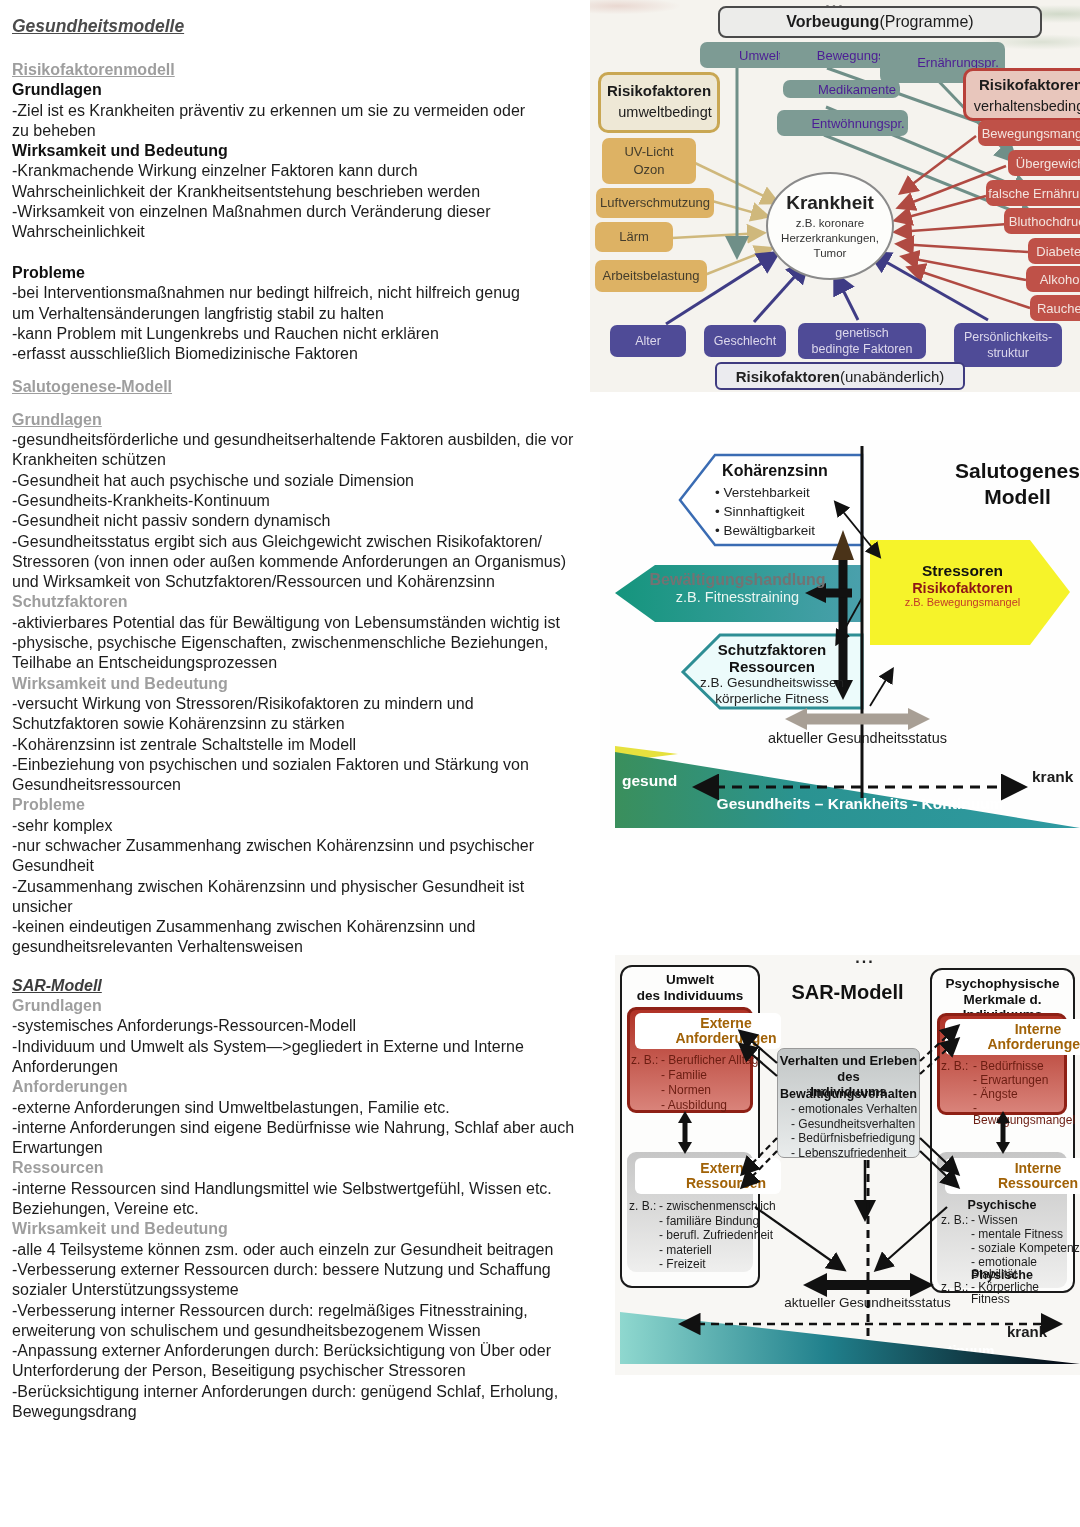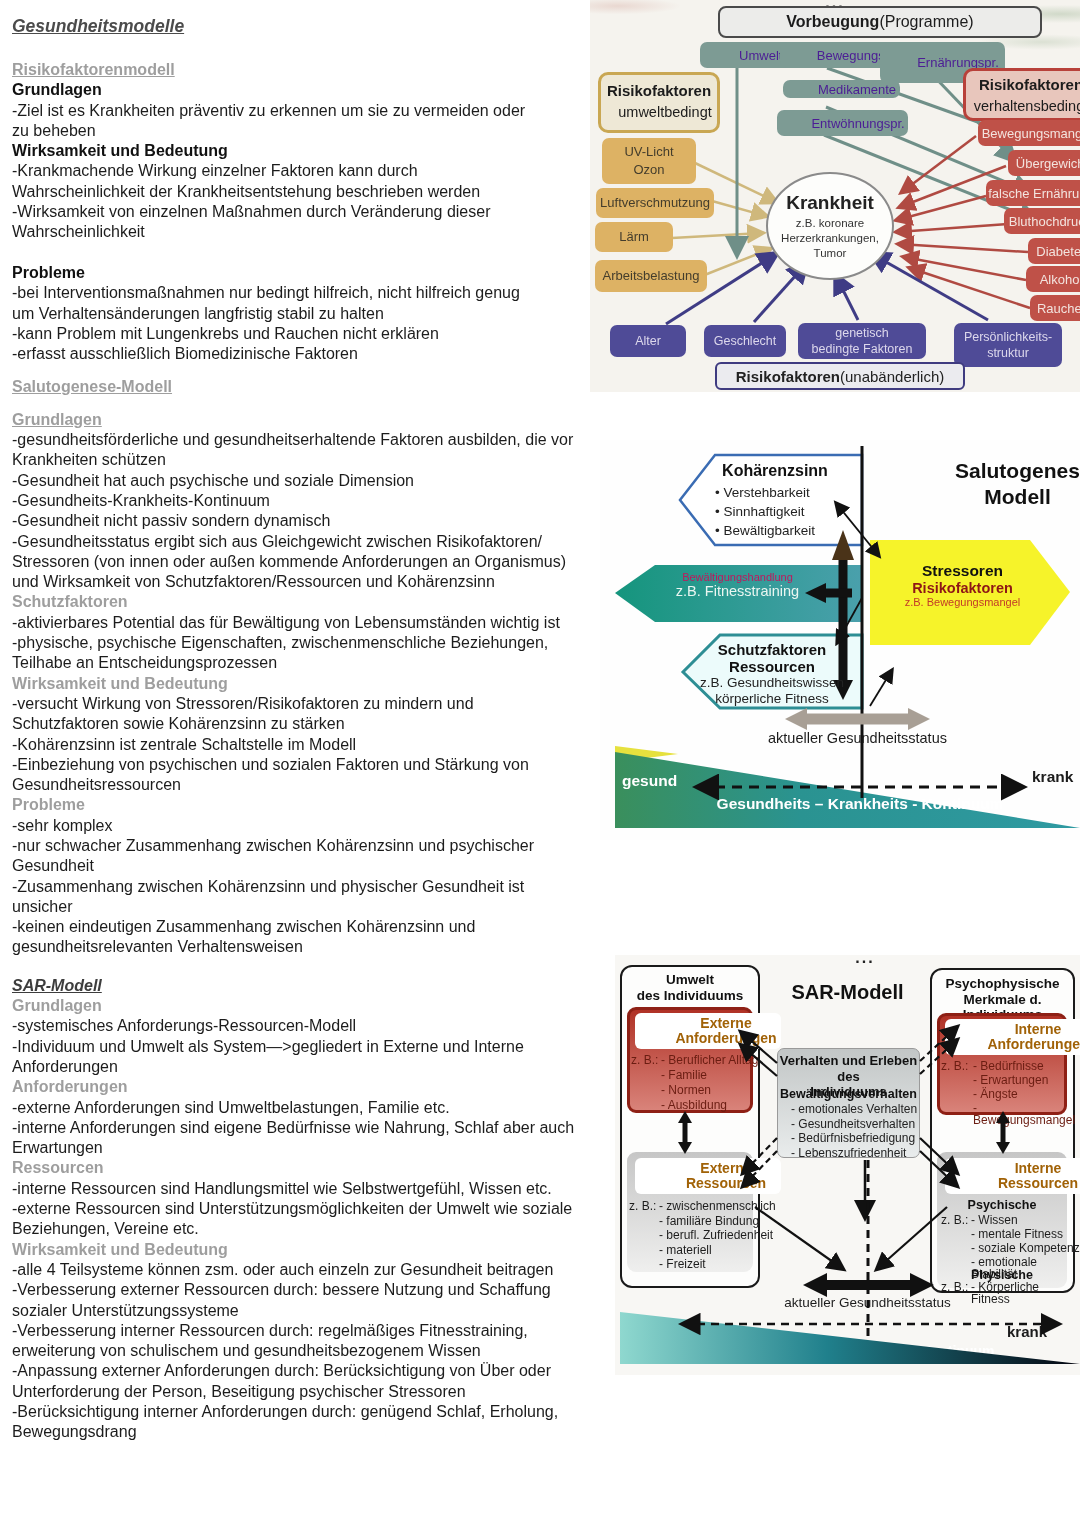--- a/index.html
+++ b/index.html
@@ -47,21 +47,21 @@
            padding-top:18px;box-sizing:border-box;}
   .ellipse .t{font-size:19px;font-weight:bold;color:#222;}
   .ellipse .s{font-size:11.5px;line-height:1.3;color:#333;margin-top:2px;}
   .d1-bottom{background:#ebebef;border:2.5px solid #3f3b80;border-radius:6px;display:flex;
              align-items:center;justify-content:center;font-size:15px;color:#222;}
   .dots{font-weight:bold;font-size:16px;letter-spacing:2px;color:#222;}
   
   .d2{position:absolute;left:600px;top:440px;width:480px;height:400px;background:#fefefe;}
   .d2 .koh-title{font-weight:bold;font-size:16px;color:#111;}
   .d2 .koh-bullets{font-size:13.5px;line-height:19px;color:#222;}
-  .d2 .bew1{font-weight:normal;font-size:11px;color:#be185d;}
+  .d2 .bew1{font-weight:bold;font-size:16px;color:#737373;}
   .d2 .bew2{font-size:14.5px;color:#eaf6f1;}
   .d2 .str1{font-weight:bold;font-size:15.5px;color:#111;}
   .d2 .str2{font-weight:bold;font-size:14.5px;color:#8e1616;}
   .d2 .str3{font-size:11px;color:#c23b28;}
   .d2 .sch1{font-weight:bold;font-size:15px;color:#111;line-height:17px;}
   .d2 .sch2{font-size:13.5px;color:#222;line-height:16px;}
   .salu-title{font-weight:bold;font-size:21px;line-height:26px;color:#111;}
   .wtext{color:#fff;font-weight:bold;}
   
   .d3{position:absolute;left:615px;top:955px;width:465px;height:420px;background:#f8f7f4;font-size:12px;}
@@ -138,21 +138,20 @@
     <div class="nl gh">Grundlagen</div>
     <div class="nl">-systemisches Anforderungs-Ressourcen-Modell</div>
     <div class="nl">-Individuum und Umwelt als System—&gt;gegliedert in Externe und Interne</div>
     <div class="nl">Anforderungen</div>
     <div class="nl gh">Anforderungen</div>
     <div class="nl">-externe Anforderungen sind Umweltbelastungen, Familie etc.</div>
     <div class="nl">-interne Anforderungen sind eigene Bedürfnisse wie Nahrung, Schlaf aber auch</div>
     <div class="nl">Erwartungen</div>
     <div class="nl gh">Ressourcen</div>
     <div class="nl">-interne Ressourcen sind Handlungsmittel wie Selbstwertgefühl, Wissen etc.</div>
-    <div class="nl">-externe Ressourcen sind Unterstützungsmöglichkeiten der Umwelt wie soziale</div>
     <div class="nl">Beziehungen, Vereine etc.</div>
     <div class="nl gh">Wirksamkeit und Bedeutung</div>
     <div class="nl">-alle 4 Teilsysteme können zsm. oder auch einzeln zur Gesundheit beitragen</div>
     <div class="nl">-Verbesserung externer Ressourcen durch: bessere Nutzung und Schaffung</div>
     <div class="nl">sozialer Unterstützungssysteme</div>
     <div class="nl">-Verbesserung interner Ressourcen durch: regelmäßiges Fitnesstraining,</div>
     <div class="nl">erweiterung von schulischem und gesundheitsbezogenem Wissen</div>
     <div class="nl">-Anpassung externer Anforderungen durch: Berücksichtigung von Über oder</div>
     <div class="nl">Unterforderung der Person, Beseitigung psychischer Stressoren</div>
     <div class="nl">-Berücksichtigung interner Anforderungen durch: genügend Schlaf, Erholung,</div>

